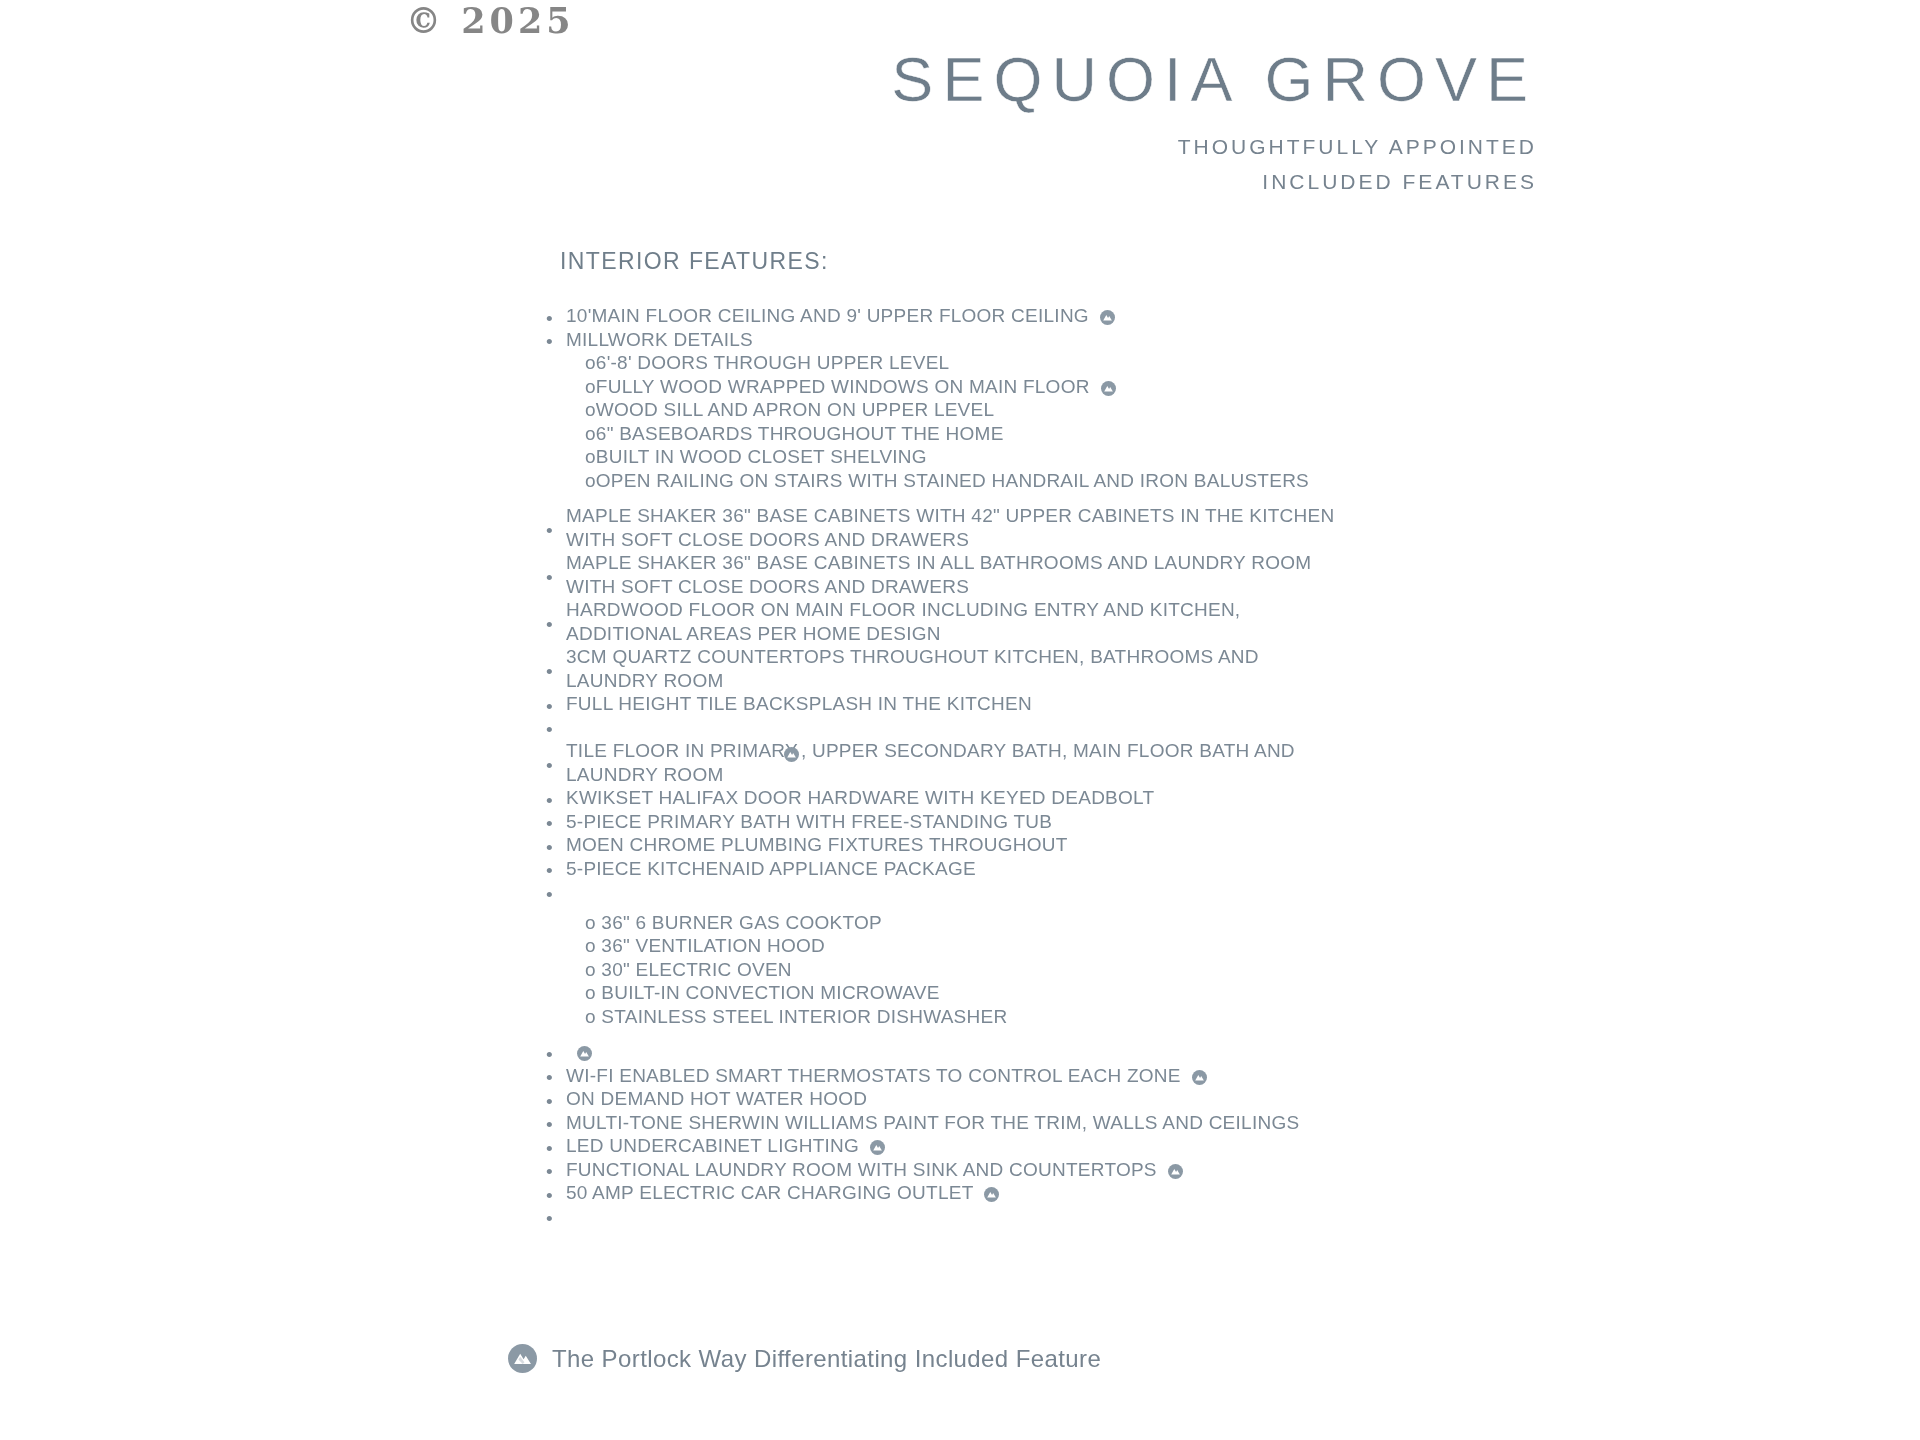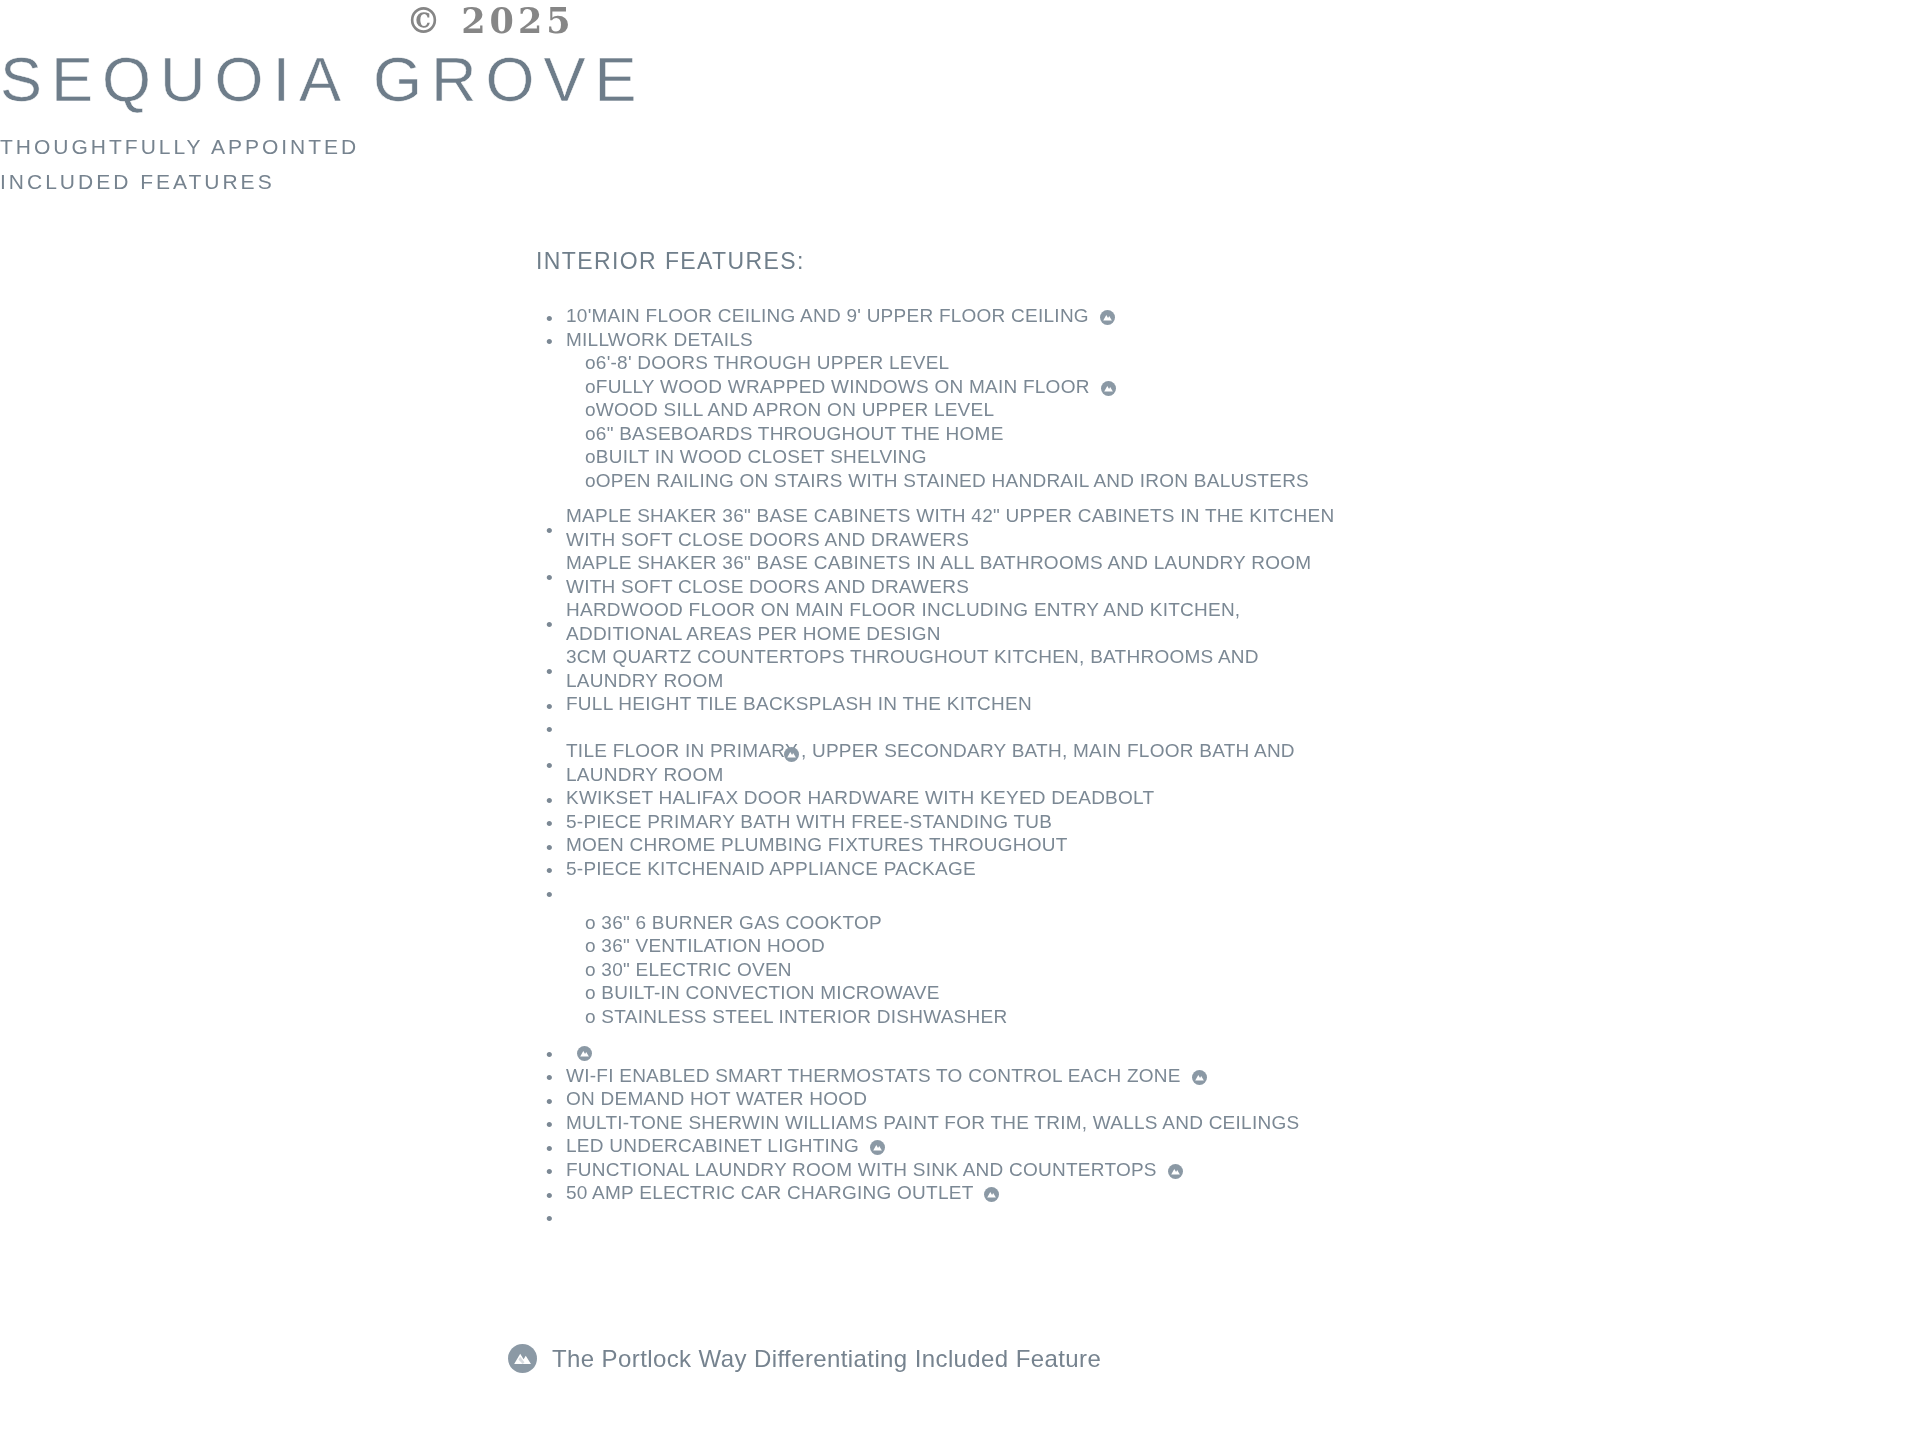--- a/index.html
+++ b/index.html
@@ -24,39 +24,39 @@
   .watermark{
     position:absolute;left:406px;top:0px;
     font-family:"DejaVu Serif",serif;
     font-size:35px;font-weight:bold;
     letter-spacing:4px;
     color:var(--watermark-text);
     opacity:.82;
   }
   .header{
     position:absolute;left:0;top:46px;width:1537px;
-    text-align:left;
+    text-align:right;
   }
   .doc-title{
     font-size:63px;
     font-weight:300;
     letter-spacing:9px;
     color:var(--title-text);
     line-height:66px;
     -webkit-text-stroke:0.5px var(--page-bg);
   }
   .doc-subtitles{
     margin-top:17px;
     font-size:21px;
     letter-spacing:3px;
     color:var(--subtitle-text);
     line-height:35px;
   }
   .section-heading{
-    position:absolute;left:536px;top:248px;
+    position:absolute;left:560px;top:248px;
     font-size:23px;letter-spacing:1.4px;
     color:var(--heading-text);
   }
   .features{
     position:absolute;left:536px;top:304px;width:815px;
     font-size:19px;line-height:23.5px;
     letter-spacing:0.25px;
     color:var(--body-text);
   }
   .feat-item{position:relative;padding-left:30px;min-height:23.5px;}

